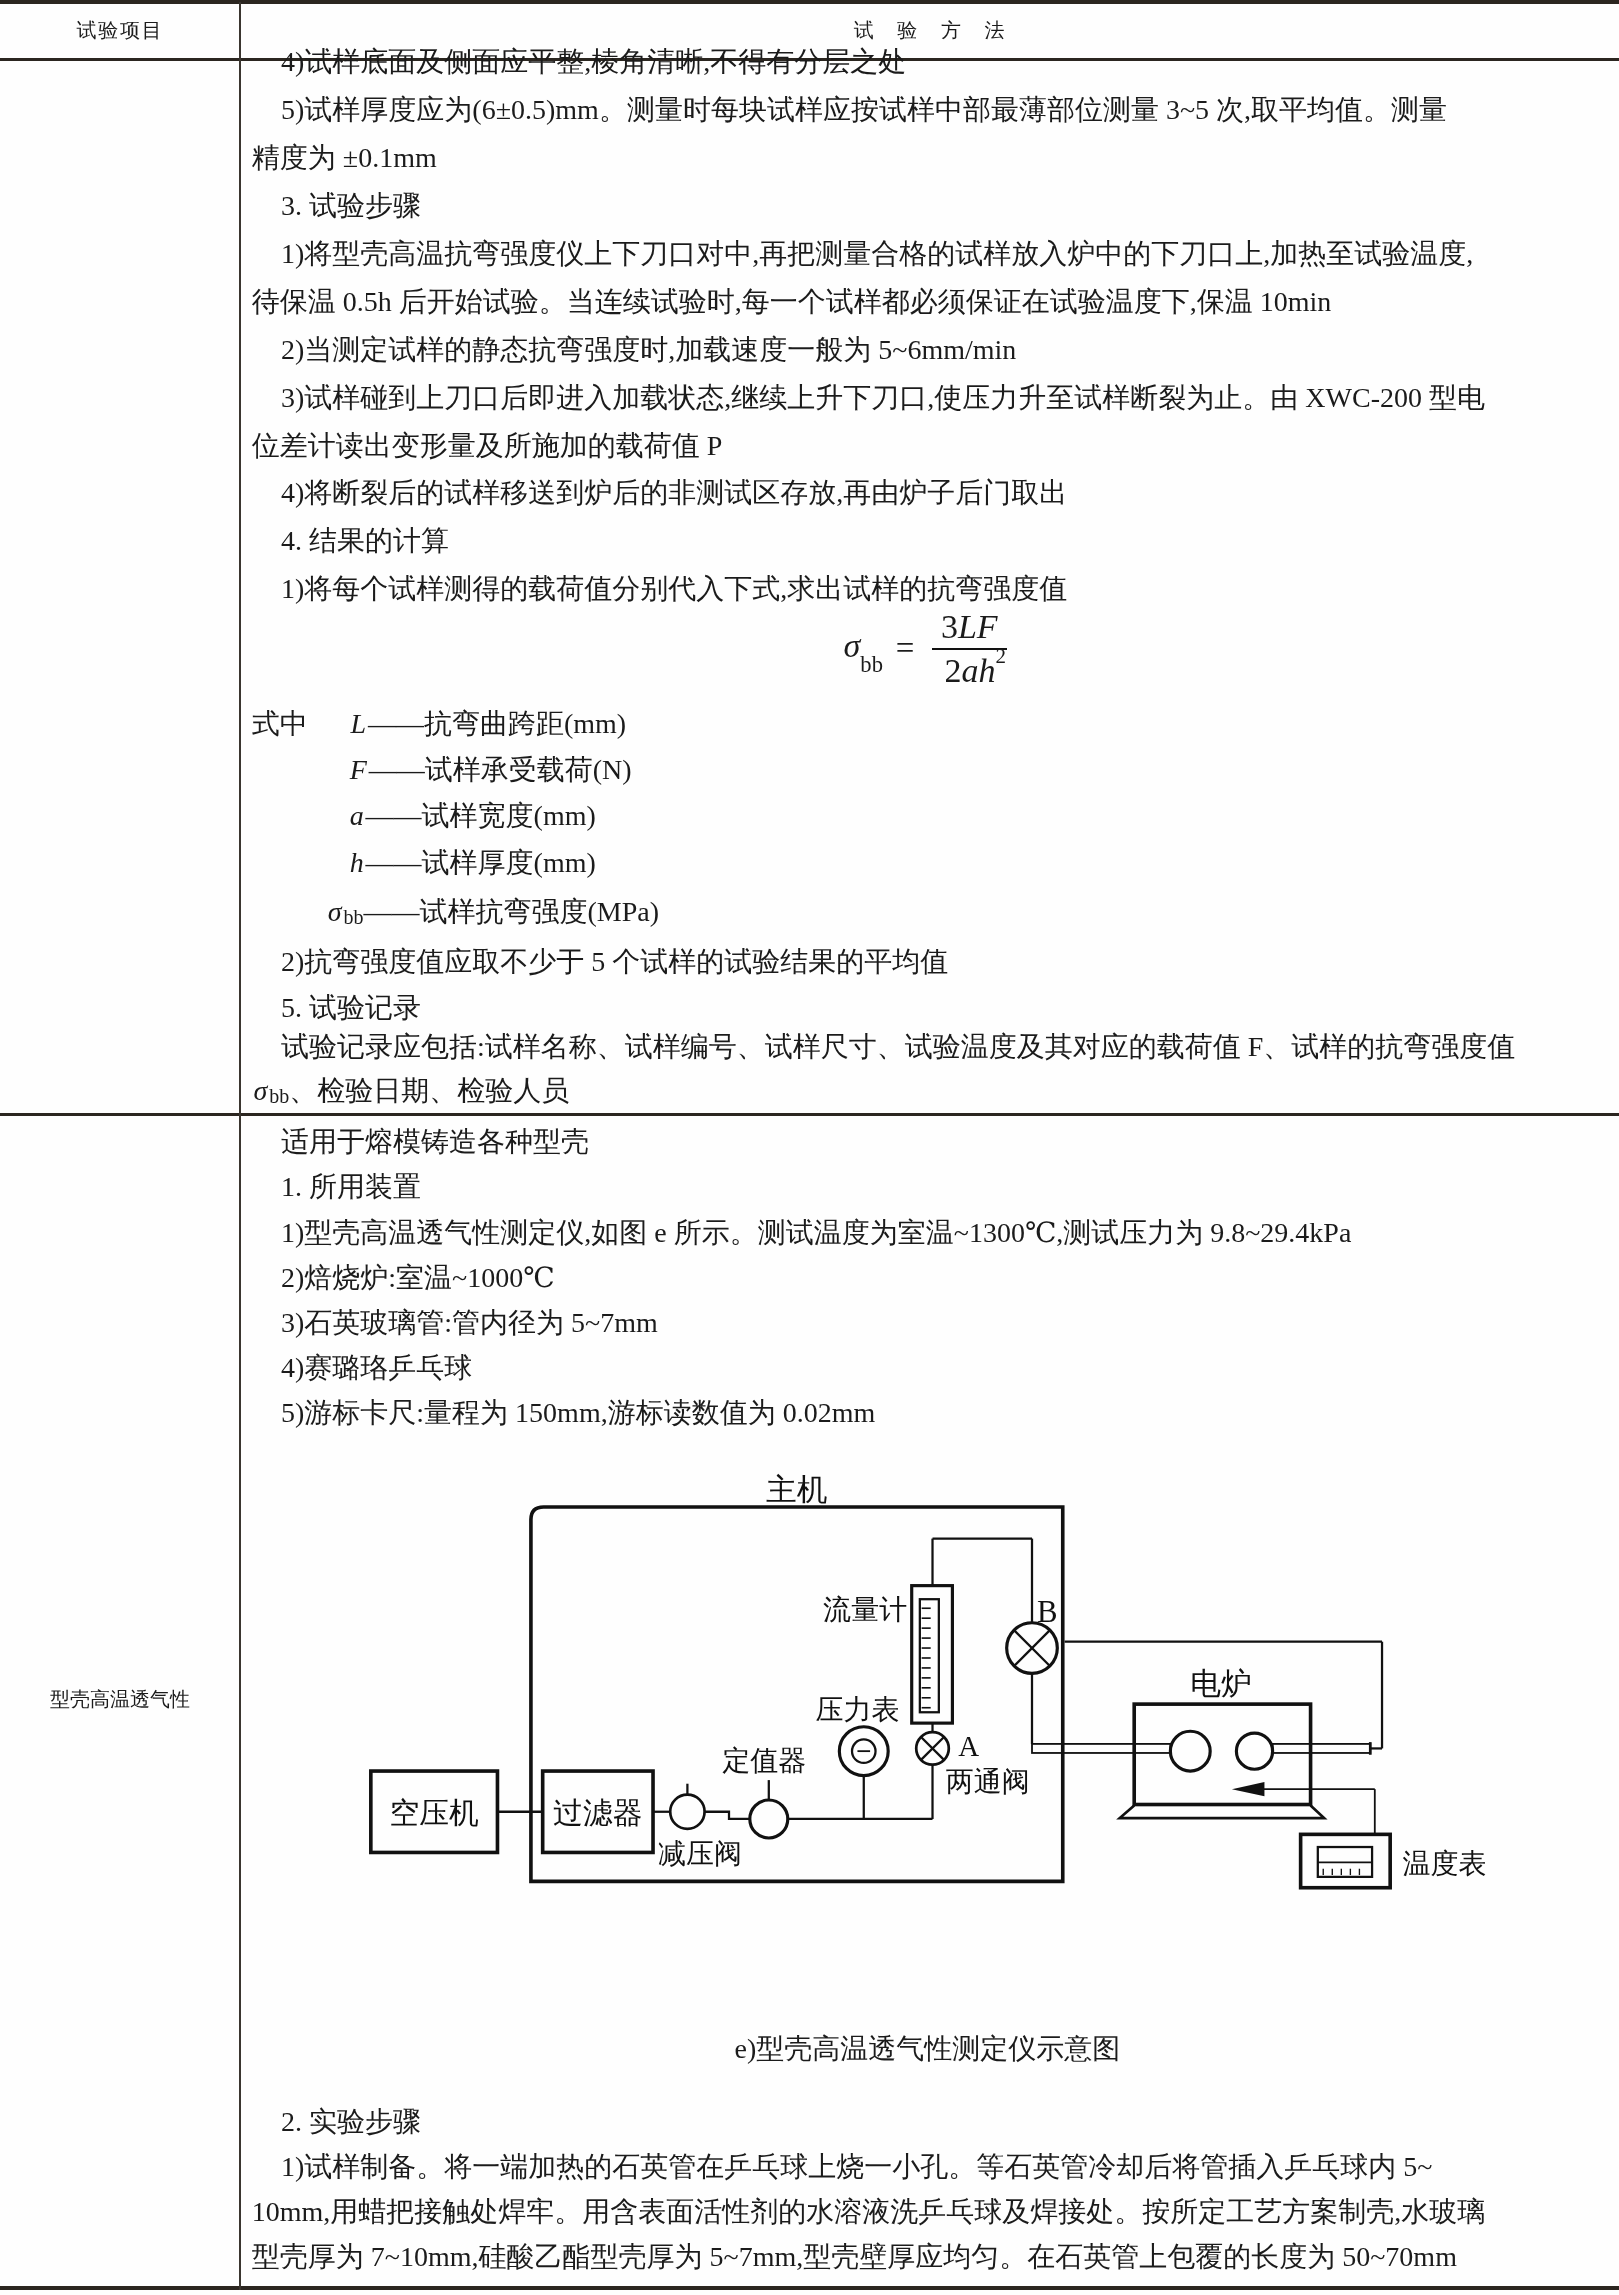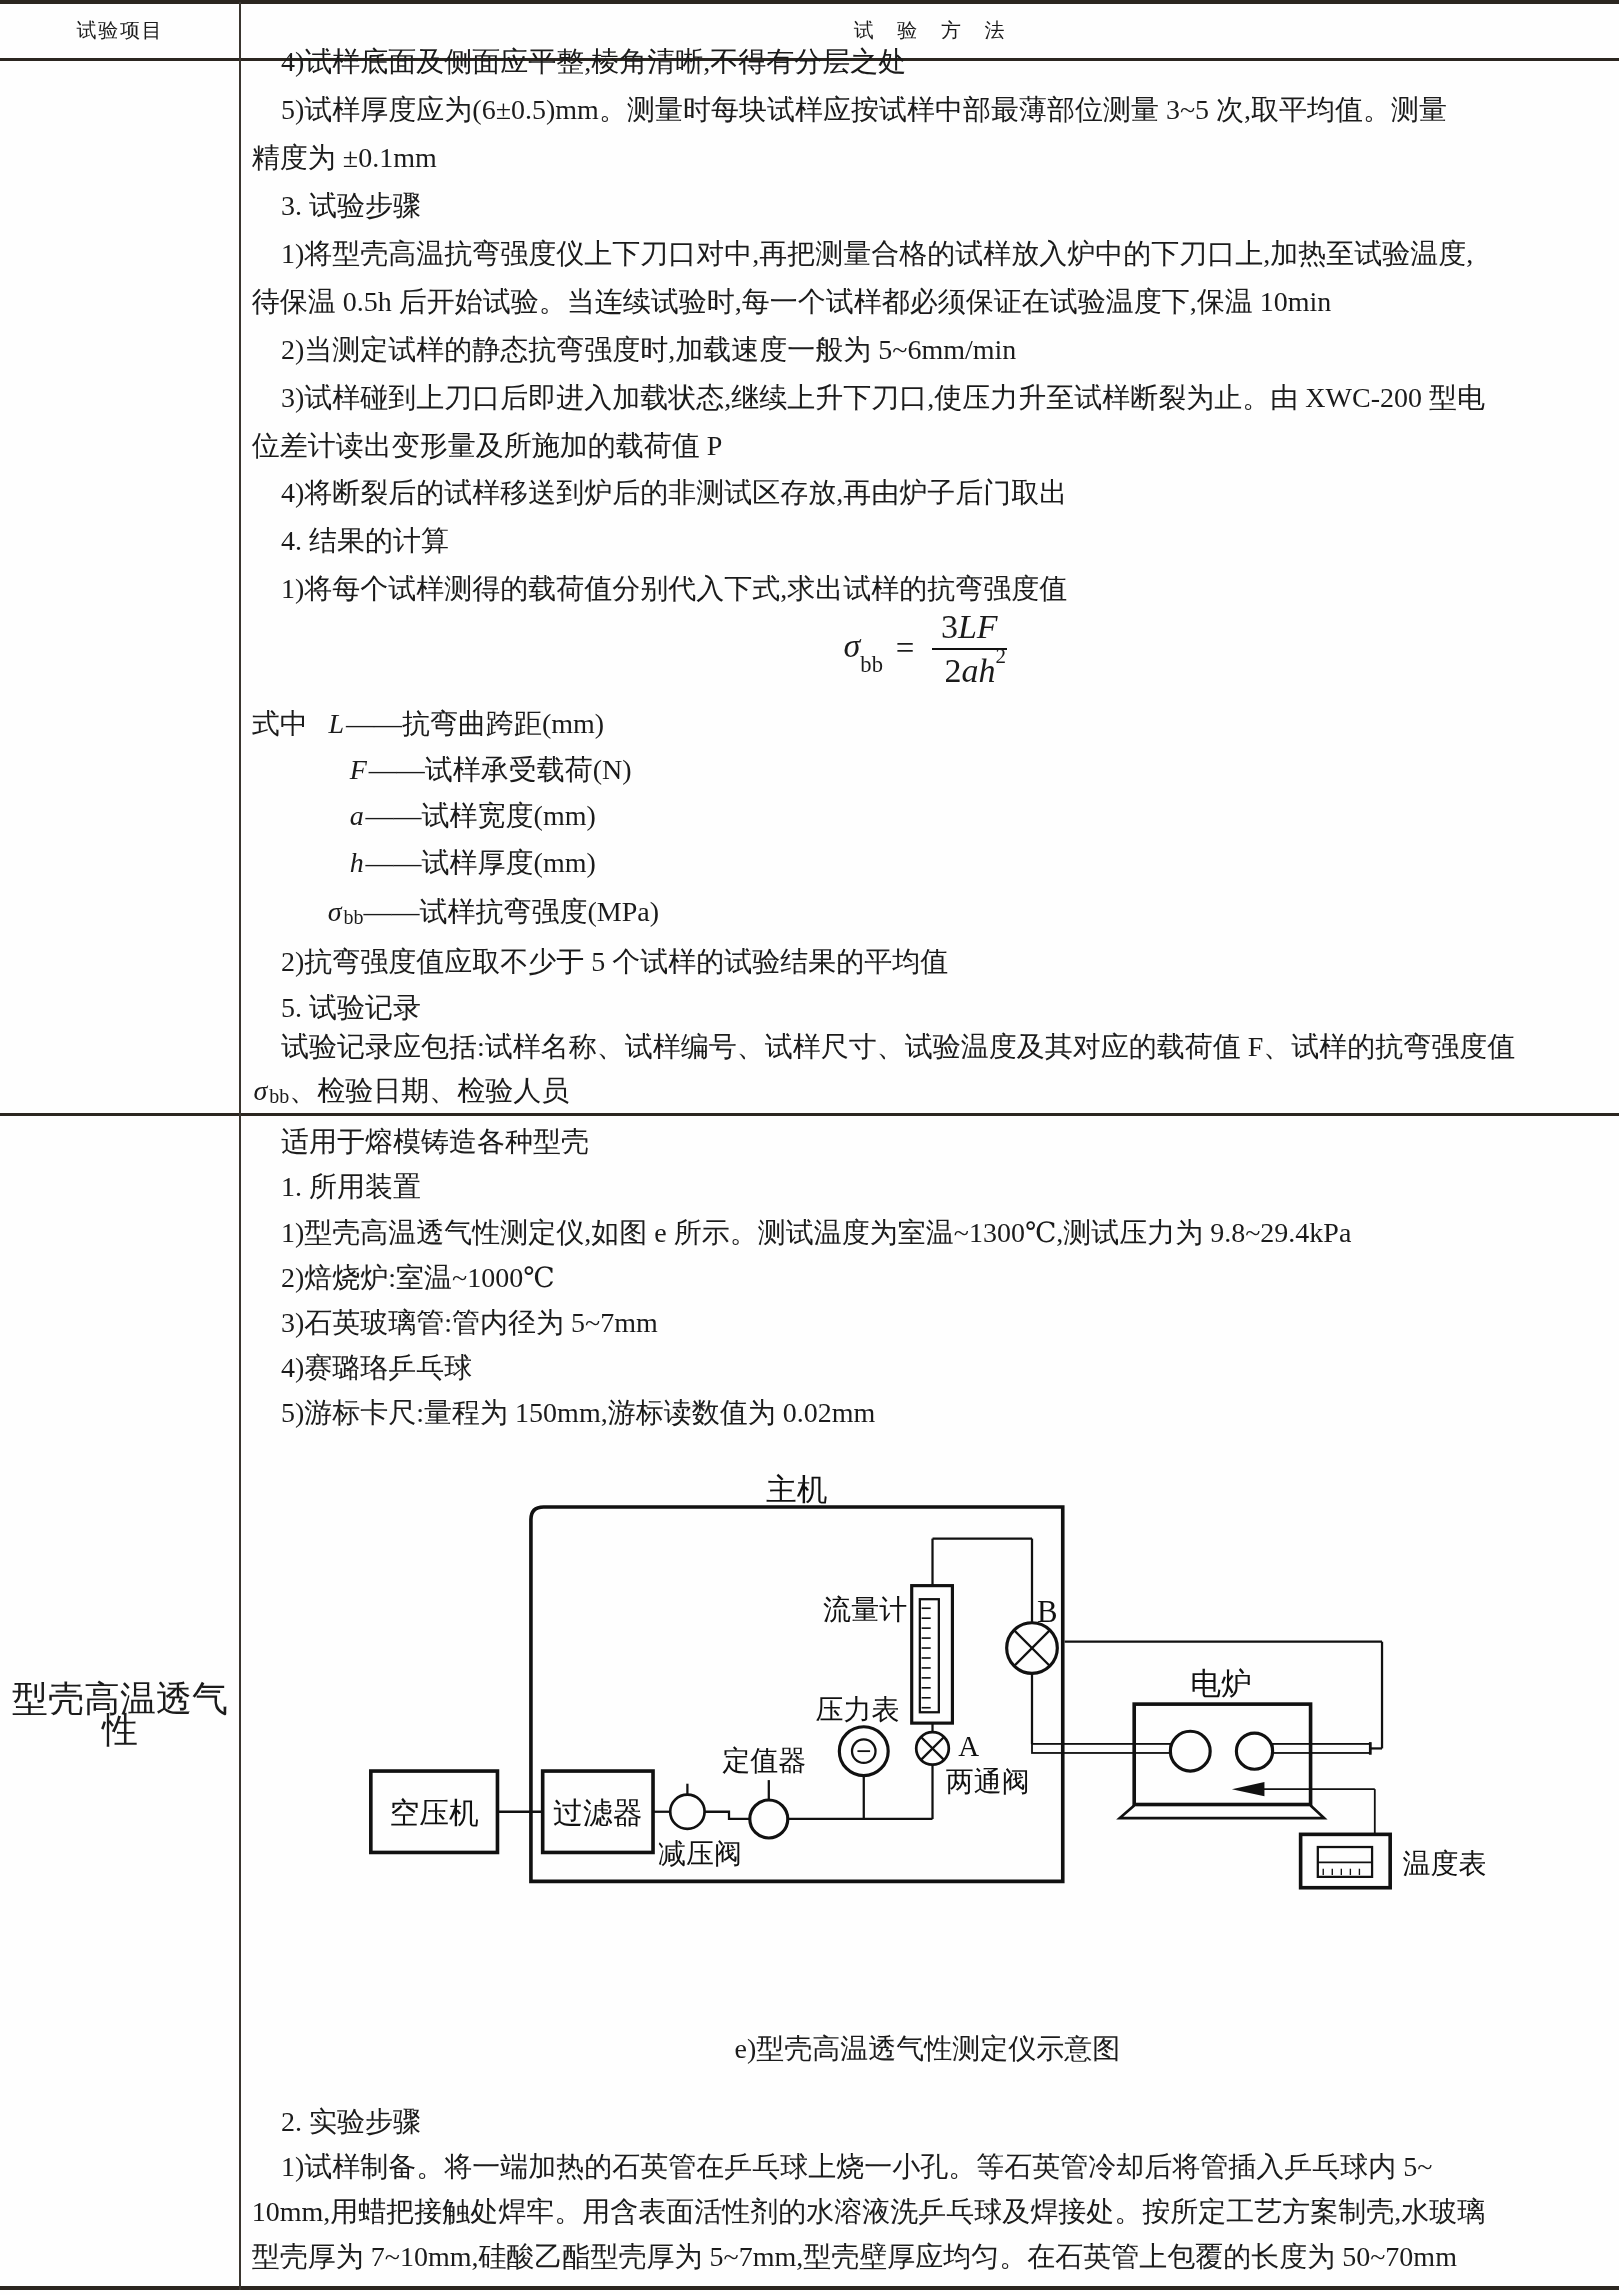--- a/index.html
+++ b/index.html
@@ -13,21 +13,21 @@
   .hdr2{left:240px;width:1380px;}
   .rlabel{position:absolute;left:0;width:240px;text-align:center;font-size:29px;line-height:43px;}
   .ln{position:absolute;left:240px;width:1375px;height:48px;display:flex;align-items:center;
       font-size:28px;white-space:pre;}
   .i0{padding-left:11.8px;}
   .i1{padding-left:41px;}
   .iv{padding-left:108px;}
   .is{padding-left:86px;}
   .ln i{font-style:italic;padding:0 1.8px;}
   .ln sub{font-size:20px;transform:translateY(5.4px);line-height:0;}
-  .pre-gap{margin-right:19px;}
+  .pre-gap{margin-right:41px;}
   .formula{position:absolute;left:240px;width:1375px;display:flex;justify-content:center;
            align-items:center;gap:11px;font-size:34px;}
   .formula i{font-style:italic;}
   .f-lhs sub{font-size:22.6px;transform:translateY(7.2px);display:inline-block;}
   .f-eq{font-size:33px;padding:0 1.8px;}
   .frac{display:inline-flex;flex-direction:column;align-items:center;line-height:1.1;}
   .frac .num{border-bottom:2.3px solid #111;padding:0 9px 2.7px;}
   .frac .den{padding:1.8px 5.4px 0;margin-left:12px;}
   .frac sup{font-size:21px;transform:translateY(-7.2px);display:inline-block;line-height:0;}
   .cap{position:absolute;left:240px;width:1375px;height:47px;display:flex;align-items:center;
@@ -43,21 +43,21 @@
 
   <div class="hline" style="top:0;height:3.6px"></div>
   <div class="hline" style="top:58px;height:2.7px"></div>
   <div class="hline" style="top:1113px;height:2.7px"></div>
   <div class="hline" style="top:2286px;height:3.6px"></div>
   <div class="vdiv"></div>
 
   <div class="hdr hdr1">试验项目</div>
   <div class="hdr hdr2">试　验　方　法</div>
 
-  <div class="rlabel" style="top:1684px;font-size:36px;line-height:31px">
+  <div class="rlabel" style="top:1684px;font-size:20px;line-height:31px">
     <div>型壳高温透气性</div>
   </div>
 
   <div class="ln i1" style="top:38px">4)试样底面及侧面应平整,棱角清晰,不得有分层之处</div>
   <div class="ln i1" style="top:86px">5)试样厚度应为(6±0.5)mm。测量时每块试样应按试样中部最薄部位测量 3~5 次,取平均值。测量</div>
   <div class="ln i0" style="top:134px">精度为 ±0.1mm</div>
   <div class="ln i1" style="top:182px">3. 试验步骤</div>
   <div class="ln i1" style="top:230px">1)将型壳高温抗弯强度仪上下刀口对中,再把测量合格的试样放入炉中的下刀口上,加热至试验温度,</div>
   <div class="ln i0" style="top:278px">待保温 0.5h 后开始试验。当连续试验时,每一个试样都必须保证在试验温度下,保温 10min</div>
   <div class="ln i1" style="top:326px">2)当测定试样的静态抗弯强度时,加载速度一般为 5~6mm/min</div>

